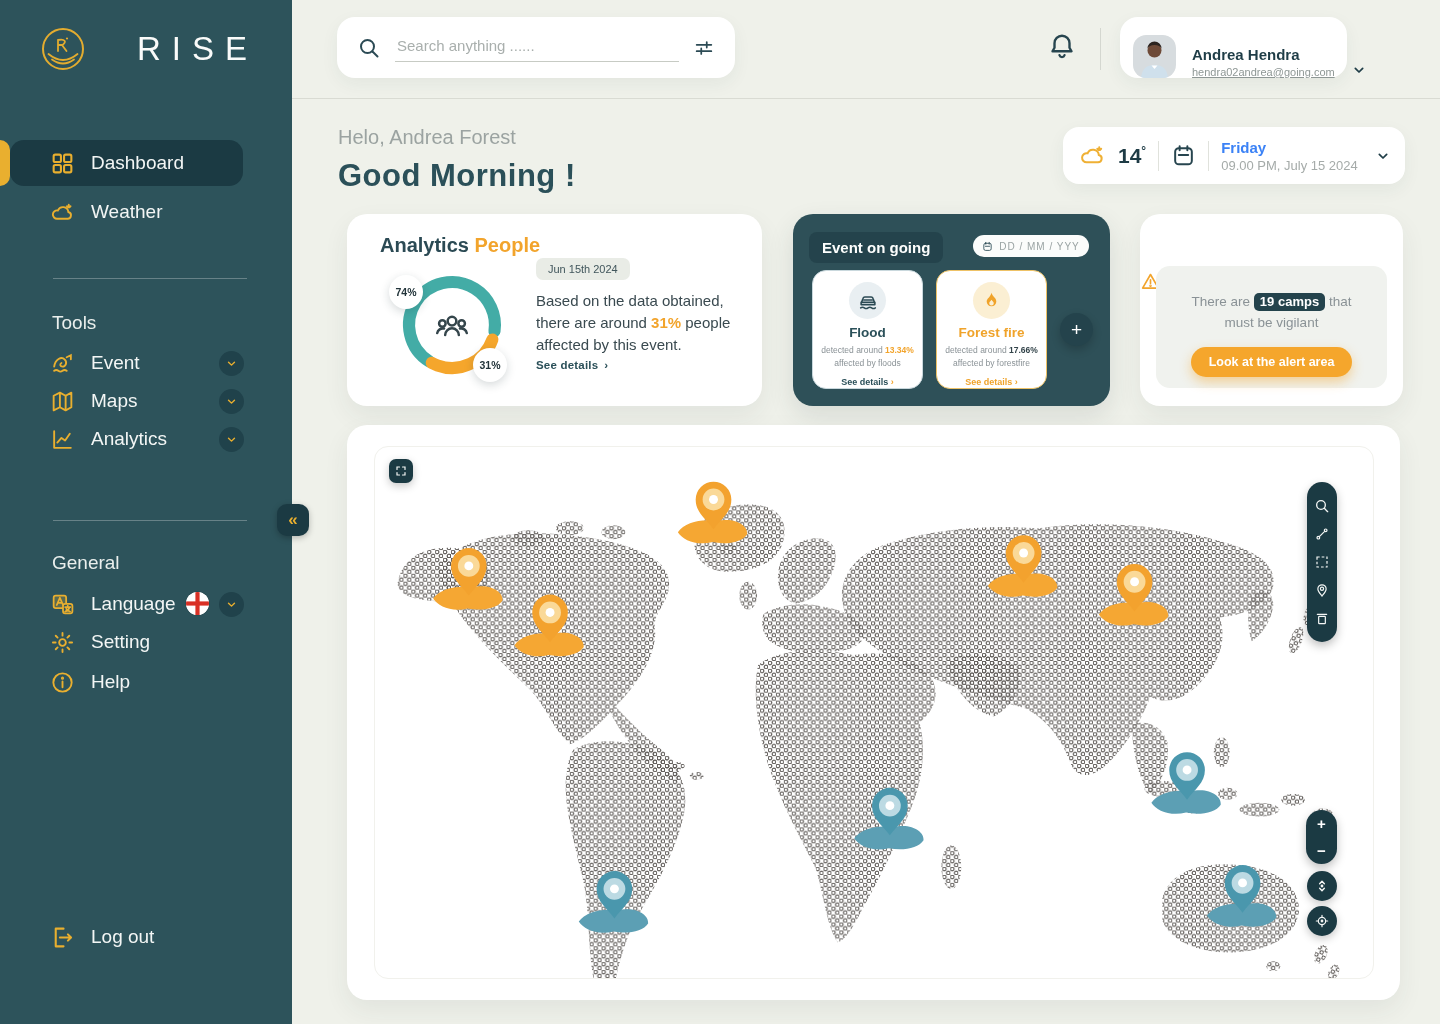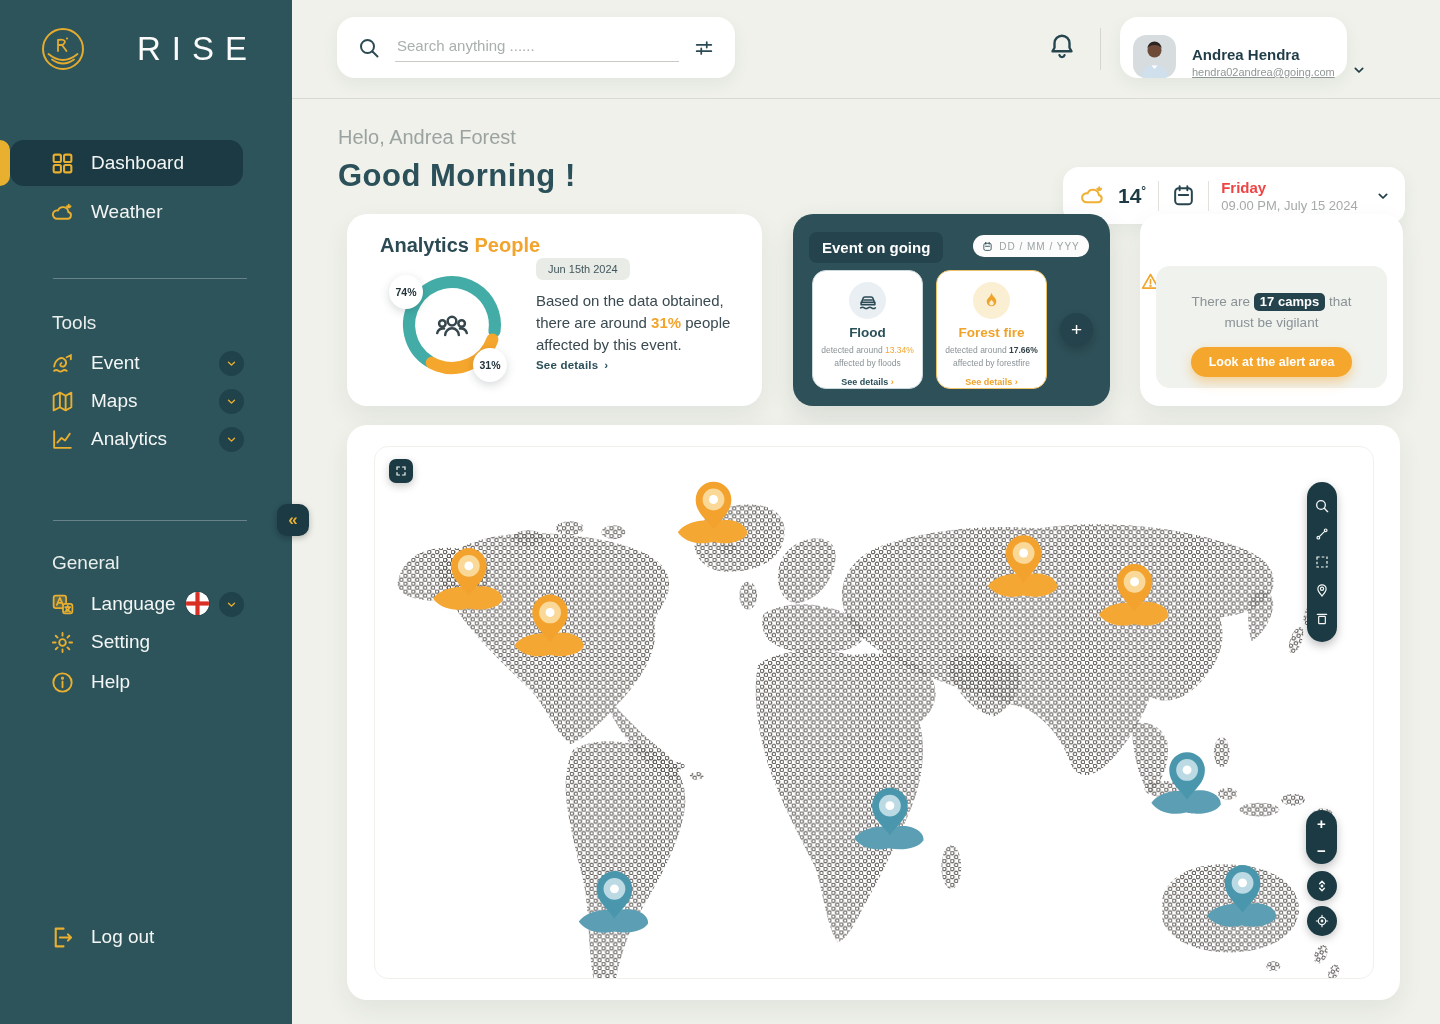--- a/index.html
+++ b/index.html
@@ -39,25 +39,25 @@
   .profile-card { position:absolute; left:1120px; top:17px; width:227px; height:61px; background:#fff; border-radius:18px; box-shadow:0 6px 18px rgba(40,60,60,.06); display:flex; align-items:flex-end; padding:0 18px 0 13px; gap:16px; }
   .avatar { width:43px; height:43px; border-radius:13px; overflow:hidden; flex:0 0 auto; box-shadow:inset 0 0 0 1px rgba(0,0,0,.06); }
   .profile-texts { flex:1; }
   .profile-name { font-size:15px; font-weight:bold; color:#1F3D47; }
   .profile-email { font-size:11px; color:#8E9795; text-decoration:underline; margin-top:3px; }
   .profile-chev { width:16px; height:16px; color:#1F3D47; }
 
   
   .greet-small { position:absolute; left:338px; top:126px; font-size:20px; color:#9BA3A1; }
   .greet-big { position:absolute; left:338px; top:158px; font-size:31px; font-weight:bold; color:#2B5059; letter-spacing:.5px; }
-  .weather-card { position:absolute; left:1063px; top:127px; width:342px; height:57px; background:#fff; border-radius:16px; box-shadow:0 6px 18px rgba(40,60,60,.06); display:flex; align-items:center; padding:0 14px 0 16px; gap:12px;margin-top:40px; }
+  .weather-card { position:absolute; left:1063px; top:127px; width:342px; height:57px; background:#fff; border-radius:16px; box-shadow:0 6px 18px rgba(40,60,60,.06); display:flex; align-items:center; padding:0 14px 0 16px; gap:12px; }
   .weather-card .vdiv { height:30px; border-left:1.5px solid #E0E2DC; }
   .temp { font-size:21px; font-weight:bold; color:#1E3B45; }
   .temp sup { font-size:12px; }
-  .w-day { font-size:15px; font-weight:bold; color:#ef4444; }
+  .w-day { font-size:15px; font-weight:bold; color:#3b82f6; }
   .w-date { font-size:13px; color:#A5ABA9; margin-top:2px; }
 
   
   .card { background:#fff; border-radius:20px; box-shadow:0 10px 26px rgba(40,60,60,.07); }
   .affected-card { position:absolute; left:347px; top:214px; width:415px; height:192px; }
   .aff-title { position:absolute; left:33px; top:20px; font-size:20px; font-weight:bold; color:#2B4A54; }
   .aff-title .accent { color:#F2A42C; }
   .donut-wrap { position:absolute; left:49px; top:55px; width:112px; height:112px; }
   .pct-badge { position:absolute; width:34px; height:34px; border-radius:50%; background:#fff; box-shadow:0 3px 10px rgba(30,50,55,.18); display:flex; align-items:center; justify-content:center; font-size:10.5px; font-weight:bold; color:#22343A; }
   .date-badge { position:absolute; left:189px; top:44px; background:#E9ECE6; color:#41565C; font-size:11px; padding:5px 12px; border-radius:7px; }
@@ -73,21 +73,21 @@
   .ev-sub { position:absolute; top:56px; width:111px; height:119px; background:#fff; border-radius:14px; text-align:center; padding-top:11px; }
   .ev-sub.flood { left:19px; border:1px solid #C9D8DD; }
   .ev-sub.fire { left:143px; border:1.5px solid #EEC266; }
   .ev-ic-circle { width:37px; height:37px; border-radius:50%; margin:0 auto; display:flex; align-items:center; justify-content:center; }
   .flood .ev-ic-circle { background:#E9EFF2; color:#2B4A54; }
   .fire .ev-ic-circle { background:#FBEFD3; color:#F0A32A; }
   .ev-name { font-size:13.5px; font-weight:bold; margin-top:6px; }
   .flood .ev-name { color:#2B5059; }
   .fire .ev-name { color:#F0A32A; }
   .ev-desc { font-size:8.5px; color:#8A9296; margin-top:4px; line-height:1.5; }
-  .flood .ev-desc .val { color:#F2A42C; font-weight:normal; }
+  .flood .ev-desc .val { color:#F2A42C; font-weight:bold; }
   .fire .ev-desc .val { color:#33444A; font-weight:bold; }
   .ev-see { font-size:9px; font-weight:bold; margin-top:7px; }
   .flood .ev-see { color:#2B5059; } .flood .ev-see .arr { color:#F2A42C; }
   .fire .ev-see { color:#F0A32A; }
   .ev-add { position:absolute; left:267px; top:99px; width:33px; height:33px; border-radius:50%; background:#24434C; color:#fff; font-size:19px; display:flex; align-items:center; justify-content:center; box-shadow:0 4px 10px rgba(0,0,0,.2); }
 
   .alert-card { position:absolute; left:1140px; top:214px; width:263px; height:192px; }
   .alert-title { position:absolute; left:0; top:20px; width:100%; text-align:center; font-size:24px; font-weight:bold; color:#F2A42C; display:flex; align-items:center; justify-content:flex-start; gap:8px;margin-top:33px; }
   .alert-title .ic { width:21px; height:21px; display:flex; }
   .alert-box { position:absolute; left:16px; top:52px; width:231px; height:122px; background:#F0F2EE; border-radius:14px; text-align:center; padding-top:26px; }
@@ -531,21 +531,21 @@
 <div class="card alert-card" data-interactable="false">
   <div class="alert-title" data-interactable="false">
     <span class="ic" data-interactable="false">
         <svg viewBox="0 0 24 24" width="21" height="21">
           <use href="#i-warning"></use>
         </svg>
       </span>
     <span>Alert</span>
   </div>
   <div class="alert-box" data-interactable="false">
-    <p class="alert-text" data-interactable="false"><span>There are </span><span class="camps-badge">17 camps</span><span> that must be vigilant</span></p>
+    <p class="alert-text" data-interactable="false"><span>There are </span><span class="camps-badge">19 camps</span><span> that must be vigilant</span></p>
     <button class="alert-btn" data-interactable="true">Look at the alert area</button>
   </div>
 </div>
 
 <div class="card map-card" data-interactable="false">
   <div class="map-canvas" data-interactable="true">
     <svg width="1000" height="533" viewBox="0 0 1000 538">
       <defs>
         <pattern id="dotp" width="8" height="8" patternUnits="userSpaceOnUse">
           <circle cx="2" cy="2" r="1.9" fill="#fff" stroke="#3D3834" stroke-width="1"></circle>

